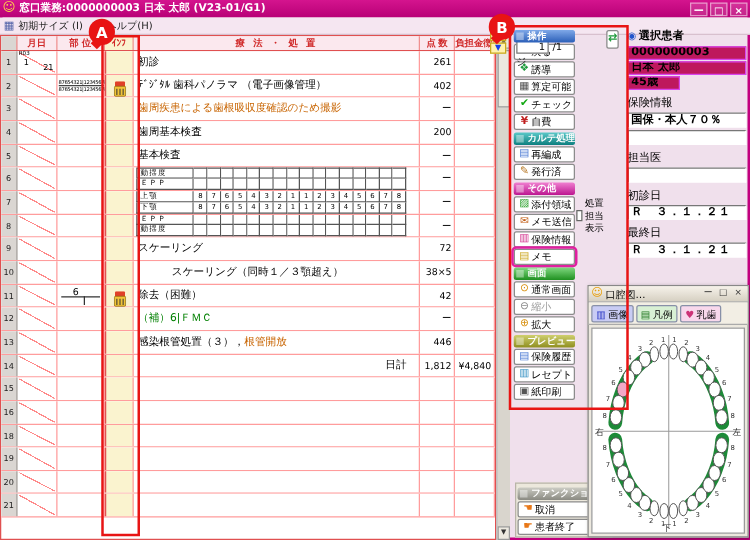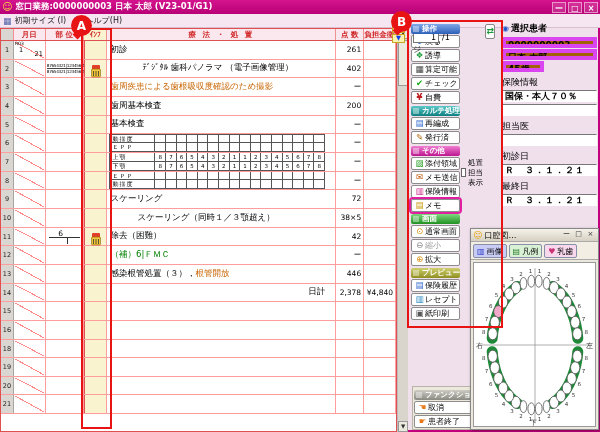--- a/index.html
+++ b/index.html
@@ -20,21 +20,21 @@
   .mb-item{margin-right:8px;}
   .help-ic{display:inline-block;width:9px;height:9px;border-radius:50%;background:#2255DD;color:#FFF;font-size:7px;
     line-height:9px;text-align:center;margin-right:2px;font-weight:bold;}
   
   .table-area{position:absolute;left:0;top:28px;width:397px;height:404px;background:#FFF;border:1px solid #E05050;box-sizing:border-box;}
   .t-header{display:flex;height:12px;background:#FBE8EE;border-bottom:1px solid #E05050;box-sizing:border-box;}
   .t-header>div{box-sizing:border-box;border-right:1px solid #F09090;color:#D02828;font-weight:bold;font-size:7.5px;
     line-height:11px;text-align:center;overflow:hidden;white-space:nowrap;}
   .h-corner{width:13px;background:#DAD6D2;}
   .h-date{width:32px;} .h-part{width:38px;} .h-info{width:24px;background:#FAF3CF;font-size:6.5px;}
-  .h-treat{width:230px;letter-spacing:2px;} .h-points{width:28px;font-size:6.5px;} .h-charge{width:32px;font-size:5px;}
+  .h-treat{width:230px;letter-spacing:2px;} .h-points{width:28px;font-size:6.5px;font-family:Liberation Serif, serif;} .h-charge{width:32px;font-size:5px;}
   .t-rows{position:absolute;left:0;top:12px;width:395px;}
   .t-row{display:flex;height:18.66px;box-sizing:border-box;border-bottom:1px solid #FF9C9C;background:#FFF;}
   .t-row>div{box-sizing:border-box;border-right:1px solid #FF9C9C;position:relative;overflow:visible;}
   .c-num{width:13px;background:#DAD6D2;border-right:1px solid #A8A4A0 !important;font-size:6.5px;color:#222;
     text-align:center;line-height:18px;}
   .c-date{width:32px;} .c-part{width:38px;} .c-ishi{width:24px;background:#FAF3CF;border-left:1px solid #E05050;}
   .c-treat{width:230px;display:flex;align-items:center;padding-left:3px;font-size:8.5px;white-space:pre;overflow:hidden;}
   .c-points{width:28px;font-size:7.5px;text-align:right;line-height:18px;padding-right:2px;}
   .c-charge{width:32px;font-size:7.5px;text-align:right;line-height:18px;padding-right:2px;}
   .diag{position:absolute;inset:1px;background:linear-gradient(to right top,transparent 48.5%,#FF8A8A 48.5%,#FF8A8A 52%,transparent 52%);}
@@ -109,21 +109,21 @@
   
   .func-grp{position:absolute;left:412px;top:386px;width:78px;background:#ECE8DC;border:1px solid #B8B4A8;
     padding:1px;box-sizing:border-box;z-index:10;}
   .ic-hand-left,.ic-hand-right{color:#E87818;}
   
   .info-panel{position:absolute;left:502px;top:22px;width:95px;font-size:9px;color:#000;z-index:5;}
   .sel-row{display:flex;align-items:center;font-weight:bold;margin-bottom:2px;}
   .person-ic{color:#2255CC;font-size:8px;margin-right:2px;}
   .info-box{background:#FFF;border:1px solid;border-color:#777 #FFF #FFF #777;box-sizing:border-box;height:12px;
     line-height:10px;padding:0 2px;font-weight:bold;margin-bottom:2px;overflow:hidden;white-space:nowrap;}
-  .flat-box{background:#a16207;border:4px solid #d946ef;box-sizing:border-box;height:11px;line-height:9px;padding:0 2px;
+  .flat-box{background:#be185d;border:1px solid #d946ef;box-sizing:border-box;height:11px;line-height:9px;padding:0 2px;
     font-weight:bold;margin-bottom:1px;overflow:hidden;white-space:nowrap;}
   .age-box{width:42px;}
   .info-label{font-weight:normal;margin:4px 0 1px 0;}
   .date-box{letter-spacing:1px;}
   
   .oral{position:absolute;left:470px;top:228px;width:129px;height:202px;background:#ECE8DE;border:1px solid #888;
     box-shadow:1px 1px 3px rgba(0,0,0,.35);z-index:30;box-sizing:border-box;}
   .oral-title{height:13px;background:linear-gradient(180deg,#F6F2EA,#D6D0C2);display:flex;align-items:center;
     font-size:8px;padding:0 2px;border-bottom:1px solid #AAA;box-sizing:border-box;}
   .ot-ic{color:#E8A010;font-size:9px;margin-right:2px;}
@@ -194,21 +194,21 @@
           </div>
           <div class="c-ishi">
             <div class="stamp"><svg width="10" height="13" viewBox="0 0 10 13">
                 <rect x="1" y="0" width="8" height="5" rx="1" fill="#E04028"></rect>
                 <rect x="0.5" y="4" width="9" height="8" rx="1" fill="#F2C438" stroke="#8A6A10" stroke-width="0.6"></rect>
                 <line x1="2.5" y1="6" x2="2.5" y2="11" stroke="#333" stroke-width="0.8"></line>
                 <line x1="5" y1="6" x2="5" y2="11" stroke="#333" stroke-width="0.8"></line>
                 <line x1="7.5" y1="6" x2="7.5" y2="11" stroke="#333" stroke-width="0.8"></line>
               </svg></div>
           </div>
-          <div class="c-treat"><span class="seg" style="color: rgb(0, 0, 0); margin-left: 32px;">ﾃﾞｼﾞﾀﾙ 歯科パノラマ （電子画像管理）</span></div>
+          <div class="c-treat"><span class="seg" style="color: rgb(0, 0, 0);">ﾃﾞｼﾞﾀﾙ 歯科パノラマ （電子画像管理）</span></div>
           <div class="c-points">402</div>
           <div class="c-charge"></div>
         </div>
         <div class="t-row">
           <div class="c-num">3</div>
           <div class="c-date">
             <div class="diag"></div>
           </div>
           <div class="c-part"></div>
           <div class="c-ishi"></div>
@@ -341,21 +341,21 @@
           <div class="c-charge"></div>
         </div>
         <div class="t-row">
           <div class="c-num">14</div>
           <div class="c-date">
             <div class="diag"></div>
           </div>
           <div class="c-part"></div>
           <div class="c-ishi"></div>
           <div class="c-treat total"><span>日計</span></div>
-          <div class="c-points">2,378</div>
+          <div class="c-points">1,812</div>
           <div class="c-charge">¥4,840</div>
         </div>
         <div class="t-row">
           <div class="c-num">15</div>
           <div class="c-date">
             <div class="diag"></div>
           </div>
           <div class="c-part"></div>
           <div class="c-ishi"></div>
           <div class="c-treat"></div>

